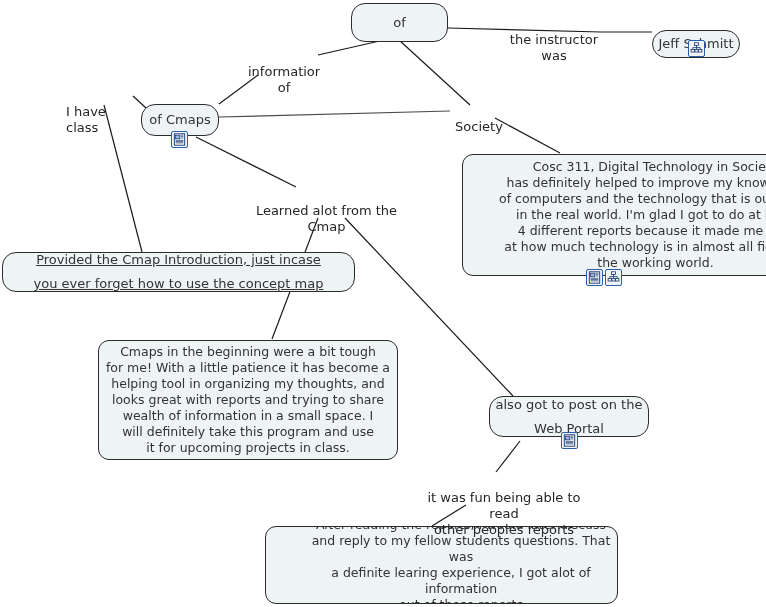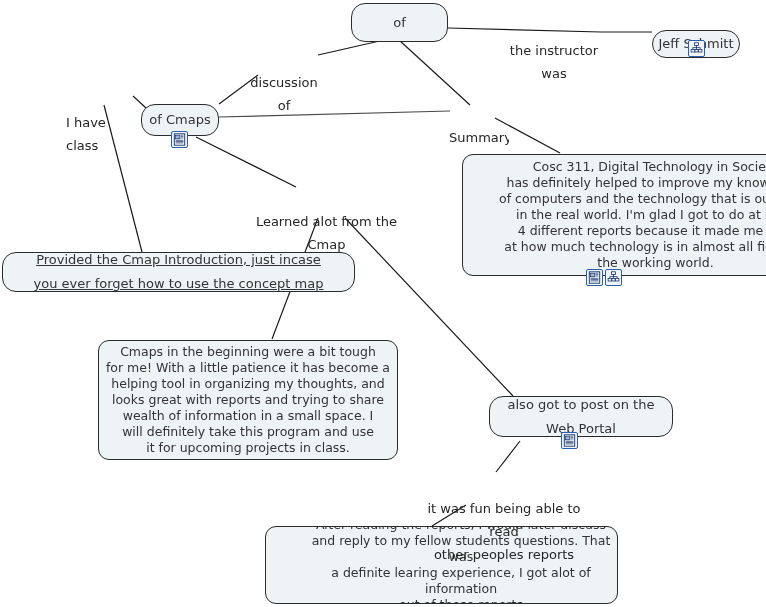--- a/index.html
+++ b/index.html
@@ -45,21 +45,21 @@
     overflow: hidden;
   }
   .node.big {
     border-radius: 11px;
   }
   .label {
     position: absolute;
     color: #262626;
     font-family: "DejaVu Sans", sans-serif;
     font-size: 13px;
-    line-height: 23px;
+    line-height: 16px;
     text-align: center;
     white-space: pre-line;
     background: transparent;
     overflow: hidden;
   }
   .icon-tray {
     position: absolute;
     display: flex;
     gap: 2px;
     z-index: 6;
@@ -185,21 +185,21 @@
   <div class="node big" style="left:98px; top:340px; width:300px; height:120px; font-size:12.5px; line-height:16px;">
     <span>Cmaps in the beginning were a bit tough
 for me!  With a little patience it has become a
 helping tool in organizing my thoughts, and
 looks great with reports and trying to share
 wealth of information in a small space.  I
 will definitely take this program and use
 it for upcoming projects in class.</span>
   </div>
 
-  <div class="node" style="left:489px; top:396px; width:184px; height:41px;">
+  <div class="node" style="left:489px; top:396px; width:160px; height:41px;">
     <span>also got to post on the
 Web Portal</span>
   </div>
   <div class="icon-tray" style="left:561px; top:432px;">
     <span class="cm-icon">
       <svg width="13" height="13" viewBox="0 0 13 13">
         <rect x="1.3" y="0.8" width="10.4" height="11.4" fill="#fdfdf7" stroke="#12306e" stroke-width="0.9"></rect>
         <rect x="2.6" y="2.2" width="4.2" height="3.6" fill="#9fb8d8" stroke="#12306e" stroke-width="0.7"></rect>
         <path d="M2.6 7.3 H10.4 M2.6 8.6 H10.4 M2.6 9.9 H10.4" stroke="#12306e" stroke-width="0.75"></path>
         <path d="M7.6 2.2 H10.4 M7.6 3.6 H10.4 M7.6 5.0 H10.4" stroke="#12306e" stroke-width="0.7"></path>
@@ -213,30 +213,30 @@
 a definite learing experience, I got alot of information
 out of those reports</span>
   </div>
 
   <div class="label" style="left:508px; top:16px; width:92px;">
     <span>the instructor
 was</span>
   </div>
 
   <div class="label" style="left:248px; top:48px; width:72px;">
-    <span>discussion
+    <span>information
 of</span>
   </div>
 
   <div class="label" style="left:66px; top:88px; width:68px; text-align:left;">
     <span>I have class</span>
   </div>
 
   <div class="label" style="left:449px; top:103px; width:60px;">
-    <span>Summary</span>
+    <span>Society</span>
   </div>
 
   <div class="label" style="left:255px; top:187px; width:143px;">
     <span>Learned alot from the
 Cmap</span>
   </div>
 
   <div class="label" style="left:411px; top:474px; width:186px;">
     <span>it was fun being able to read
 other peoples reports</span>

